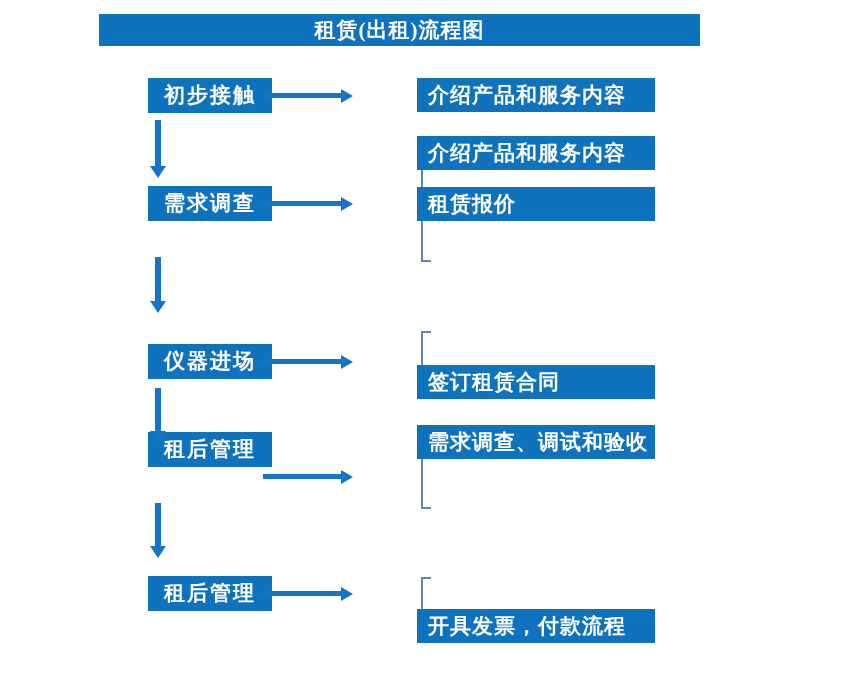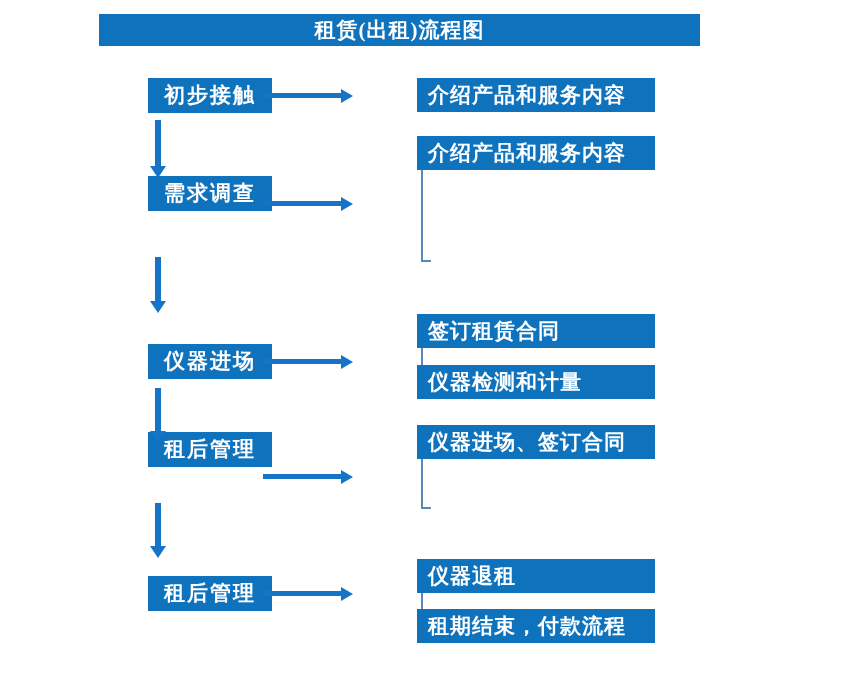--- a/index.html
+++ b/index.html
@@ -56,21 +56,21 @@
   }
 </style>
 </head>
 <body>
 
 <div class="canvas">
 
   <div class="box header">租赁(出租)流程图</div>
 
   <div class="box step" style="top:78px">初步接触</div>
-  <div class="box step" style="top:176px">需求调查</div>
+  <div class="box step" style="top:186px">需求调查</div>
   <div class="box step" style="top:344px">仪器进场</div>
   <div class="box step" style="top:432px">租后管理</div>
   <div class="box step" style="top:576px">租后管理</div>
 
   <div class="varrow" style="top:120px;height:46px"></div>
   <div class="varrow" style="top:257px;height:44px"></div>
   <div class="varrow" style="top:388px;height:43px"></div>
   <div class="varrow" style="top:503px;height:43px"></div>
 
   <div class="harrow" style="top:93px"></div>
@@ -79,19 +79,18 @@
   <div class="harrow" style="top:474px"></div>
   <div class="harrow" style="top:591px"></div>
 
   <div class="bracket" style="top:152px;height:110px"></div>
   <div class="bracket" style="top:331px;height:51px"></div>
   <div class="bracket" style="top:442px;height:67px"></div>
   <div class="bracket" style="top:577px;height:49px"></div>
 
   <div class="box detail" style="top:78px">介绍产品和服务内容</div>
   <div class="box detail" style="top:136px">介绍产品和服务内容</div>
-  <div class="box detail" style="top:314px">签订租赁合同</div>
-  <div class="box detail" style="top:365px">仪器检测和计量</div>
-  <div class="box detail" style="top:425px">仪器进场、签订合同</div>
-  <div class="box detail" style="top:559px">仪器退租</div>
-  <div class="box detail" style="top:609px">租期结束，付款流程</div>
+  <div class="box detail" style="top:187px">租赁报价</div>
+  <div class="box detail" style="top:365px">签订租赁合同</div>
+  <div class="box detail" style="top:425px">需求调查、调试和验收</div>
+  <div class="box detail" style="top:609px">开具发票，付款流程</div>
 
 </div>
 
 </body></html>

